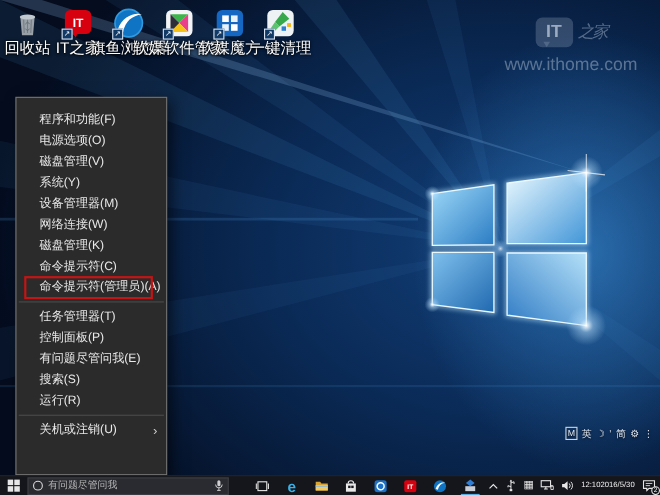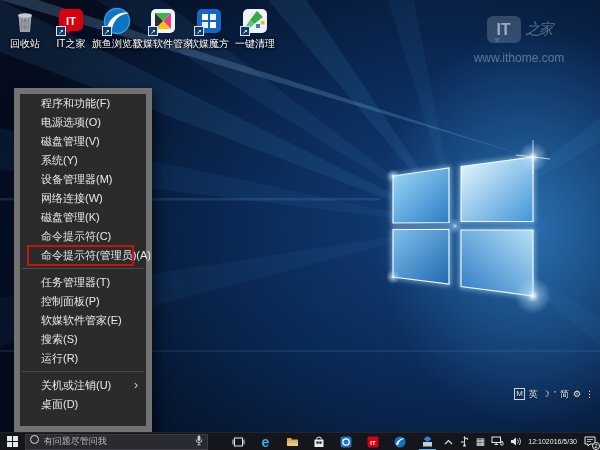--- a/index.html
+++ b/index.html
@@ -6,47 +6,47 @@
   *{box-sizing:border-box;}
   .desktop{position:relative;width:600px;height:450px;overflow:hidden;
     font-family:"Liberation Sans","DejaVu Sans",sans-serif;background:#061129;}
   .wallpaper{position:absolute;inset:0;}
 
   
   .desktop-icons{position:absolute;top:6px;left:2px;display:flex;z-index:2;}
   .dicon{width:46px;display:flex;flex-direction:column;align-items:center;cursor:default;}
   .dicon .img{width:30px;height:30px;position:relative;}
   .dicon .img svg{display:block;}
-  .dicon .lbl{margin-top:2px;font-size:10px;line-height:11px;color:#fff;
+  .dicon .lbl{margin-top:2px;font-size:14px;line-height:11px;color:#fff;
     text-shadow:0 1px 2px rgba(0,0,0,.95),0 0 3px rgba(0,0,0,.7);white-space:nowrap;}
   .shortcut-badge{position:absolute;left:0;bottom:0;width:10px;height:10px;background:#123a66;
     border:1px solid #d7e3f2;display:flex;align-items:center;justify-content:center;
     font-size:7px;line-height:7px;color:#fff;}
 
   
   .context-menu{position:absolute;left:14px;top:88px;width:138px;height:344px;z-index:4;
-    background:#2b2b2b;border:6px solid #737373;box-shadow:4px 4px 12px rgba(0,0,0,.55);
-    padding-top:0;}
+    background:#2b2b2b;border:1px solid #737373;box-shadow:4px 4px 12px rgba(0,0,0,.55);
+    padding-top:11px;}
   .menu-item{position:relative;height:19px;line-height:19px;padding-left:21px;
     font-size:11px;color:#e9e9e9;white-space:nowrap;cursor:default;}
   .menu-sep{height:1px;background:#4b4b4b;margin:3px 2px 4px 2px;}
   .submenu-arrow{position:absolute;right:8px;top:0;font-size:12px;color:#cfcfcf;}
   .red-annotation{position:absolute;left:7px;right:12px;top:-1px;bottom:-1px;
     border:2px solid #c41414;pointer-events:none;}
 
   
   .taskbar{position:absolute;left:0;bottom:0;width:600px;height:18px;z-index:6;
     background:#15161b;border-top:1px solid #23242b;display:flex;align-items:center;}
   .tb-btn{height:18px;display:flex;align-items:center;justify-content:center;
     position:relative;cursor:default;}
   .start-button{width:26px;}
   .start-logo{display:grid;grid-template-columns:5px 5px;grid-template-rows:5px 5px;gap:1px;}
   .start-logo span{background:#e7e7e7;}
   .search-box{width:192px;height:16px;margin-right:17px;background:#2a2b30;
-    border:1px solid #3c3d44;display:flex;padding:0 4px;}
+    border:1px solid #3c3d44;display:flex;align-items:center;padding:0 4px;}
   .cortana-ring{width:9px;height:9px;border:1.5px solid #d9d9d9;border-radius:50%;flex:none;}
   .search-text{font-size:9px;color:#b7b7b7;margin-left:5px;flex:1;white-space:nowrap;
     overflow:hidden;}
   .pinned{width:27px;}
   .running-indicator{position:absolute;left:5px;right:5px;bottom:0;height:2px;background:#58aee2;}
   .edge-glyph{color:#38b1e8;font-weight:bold;font-size:14px;line-height:14px;}
   .tray{margin-left:auto;display:flex;align-items:center;height:18px;}
   .tray .tb-btn{padding:0 3px;}
   .tray-glyph{color:#e6e6e6;font-size:10px;line-height:10px;}
   .clock{text-align:center;font-size:7px;line-height:8px;color:#f0f0f0;padding:0 4px;}
@@ -57,21 +57,21 @@
   
   .wm-top{position:absolute;top:16px;right:10px;width:142px;text-align:center;z-index:1;}
   .wm-logo-row{display:flex;align-items:center;justify-content:center;gap:5px;}
   .wm-it-bubble{position:relative;width:34px;height:27px;border-radius:6px;
     background:rgba(150,165,188,.30);display:flex;align-items:center;justify-content:center;
     font-weight:bold;font-size:16px;color:rgba(225,235,248,.60);}
   .wm-it-bubble:after{content:"";position:absolute;left:7px;bottom:-5px;border:5px solid transparent;
     border-top-color:rgba(150,165,188,.30);border-left-width:3px;border-right-width:3px;}
   .wm-zhijia{font-family:"Liberation Serif","DejaVu Serif",serif;font-style:italic;
     font-size:15px;color:rgba(160,178,200,.50);letter-spacing:-2px;}
-  .wm-url{margin-top:8px;font-size:12px;color:rgba(178,192,212,.48);}
+  .wm-url{margin-top:8px;font-size:16px;color:rgba(178,192,212,.48);}
   .ime-bar{position:absolute;right:6px;top:388px;display:flex;align-items:center;gap:4px;
     z-index:3;color:#e3e8ef;font-size:9px;line-height:10px;text-shadow:0 1px 2px rgba(0,0,0,.8);}
   .ime-bar .boxed{border:1px solid #cfd5dd;padding:0 1px;font-size:8px;}
   .wm-build{position:absolute;right:6px;top:402px;text-align:right;z-index:3;
     color:rgba(255,255,255,.92);text-shadow:0 1px 2px rgba(0,0,0,.7);}
   .wm-build .l1{font-size:9px;line-height:11px;}
   .wm-build .l2{font-size:9px;line-height:11px;margin-top:1px;}
 </style>
 </head>
 <body>
@@ -238,26 +238,25 @@
       <div class="menu-item">磁盘管理(V)</div>
       <div class="menu-item">系统(Y)</div>
       <div class="menu-item">设备管理器(M)</div>
       <div class="menu-item">网络连接(W)</div>
       <div class="menu-item">磁盘管理(K)</div>
       <div class="menu-item">命令提示符(C)</div>
       <div class="menu-item">命令提示符(管理员)(A)<div class="red-annotation"></div></div>
       <div class="menu-sep"></div>
       <div class="menu-item">任务管理器(T)</div>
       <div class="menu-item">控制面板(P)</div>
-      <div class="menu-item">软媒软件管家(E)</div>
+      <div class="menu-item">有问题尽管问我(E)</div>
       <div class="menu-item">搜索(S)</div>
       <div class="menu-item">运行(R)</div>
       <div class="menu-sep"></div>
       <div class="menu-item">关机或注销(U)<span class="submenu-arrow">›</span></div>
-      <div class="menu-item">桌面(D)</div>
     </div>
 
   <div class="ime-bar" id="ime-bar">
       <span class="boxed">M</span>
       <span>英</span>
       <span>☽</span>
       <span>’</span>
       <span>简</span>
       <span>⚙</span>
       <span>⋮</span>

